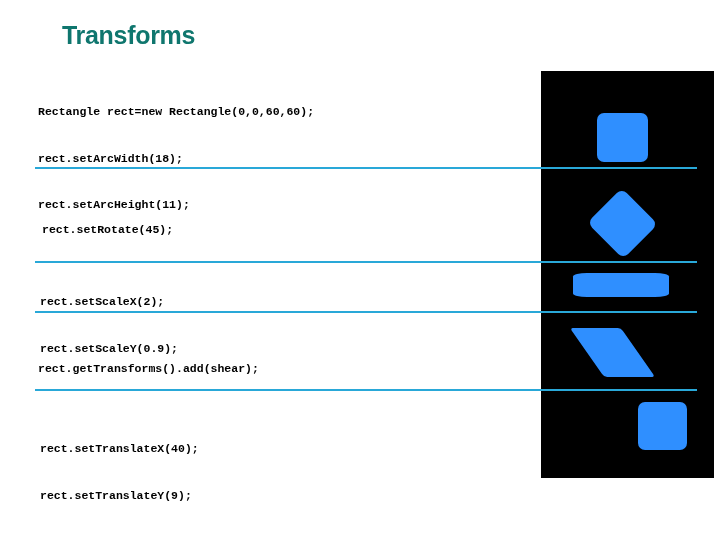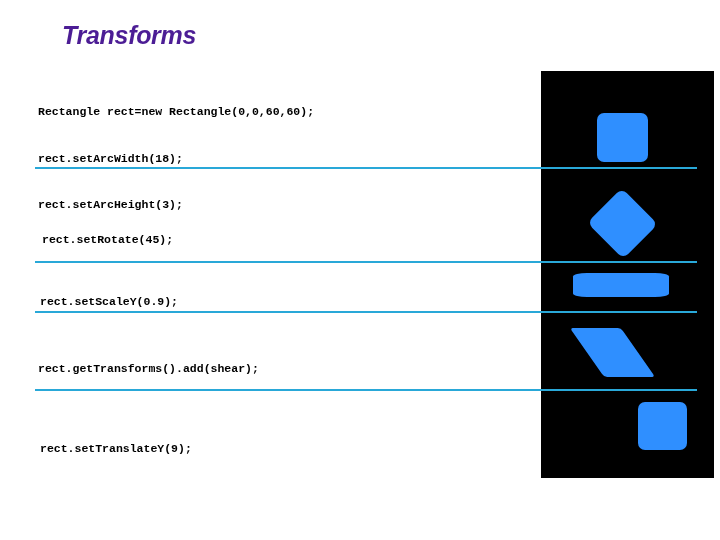--- a/index.html
+++ b/index.html
@@ -21,24 +21,23 @@
   }
 
   
   #title {
     position: absolute;
     left: 62px;
     top: 21px;
     font-family: "Liberation Sans", sans-serif;
     font-size: 25px;
     font-weight: bold;
-    color: #4c1d95;
+    color: #0f766e;
     letter-spacing: -0.3px;
     white-space: nowrap;
-    font-style: italic;
   }
 
   
   #preview-panel {
     position: absolute;
     left: 541px;
     top: 71px;
     width: 173px;
     height: 407px;
     background: #000000;
@@ -64,21 +63,21 @@
     position: absolute;
     font-family: "Liberation Mono", monospace;
     font-size: 11.5px;
     font-weight: bold;
     line-height: 15.5px;
     color: #000000;
     white-space: pre;
     letter-spacing: 0px;
   }
   #code-block-0 { left: 38px; top: 73px; }
-  #code-block-1 { left: 42px; top: 201px; text-align: right; }
+  #code-block-1 { left: 42px; top: 191px; text-align: right; }
   #code-block-2 { left: 40px; top: 263px; }
   #code-block-3 { left: 38px; top: 330px; }
   #code-block-4 { left: 40px; top: 410px; }
   .code-line { display: block; }
 
   
   .shape {
     position: absolute;
     background: #2f8fff;
   }
@@ -132,36 +131,38 @@
 </head>
 <body>
 
 <div id="slide">
 
   <div id="title">Transforms</div>
 
   <div class="code-block" id="code-block-0">
     <span class="code-line">Rectangle rect=new Rectangle(0,0,60,60);</span>
     <span class="code-line">rect.setArcWidth(18);</span>
-    <span class="code-line">rect.setArcHeight(3);</span>
+    <span class="code-line">rect.setArcHeight(11);</span>
   </div>
 
   <div class="code-block" id="code-block-1">
     <span class="code-line">rect.setRotate(45);</span>
   </div>
 
   <div class="code-block" id="code-block-2">
+    <span class="code-line">rect.setScaleX(2);</span>
     <span class="code-line">rect.setScaleY(0.9);</span>
   </div>
 
   <div class="code-block" id="code-block-3">
     <span class="code-line">rect.getTransforms().add(shear);</span>
   </div>
 
   <div class="code-block" id="code-block-4">
+    <span class="code-line">rect.setTranslateX(40);</span>
     <span class="code-line">rect.setTranslateY(9);</span>
   </div>
 
   <div id="preview-panel">
     <div class="shape" id="shape-rounded-rect"></div>
     <div class="shape" id="shape-rotated-rect"></div>
     <div class="shape" id="shape-scaled-rect"></div>
     <div class="shape" id="shape-sheared-rect"></div>
     <div class="shape" id="shape-translated-rect"></div>
   </div>

